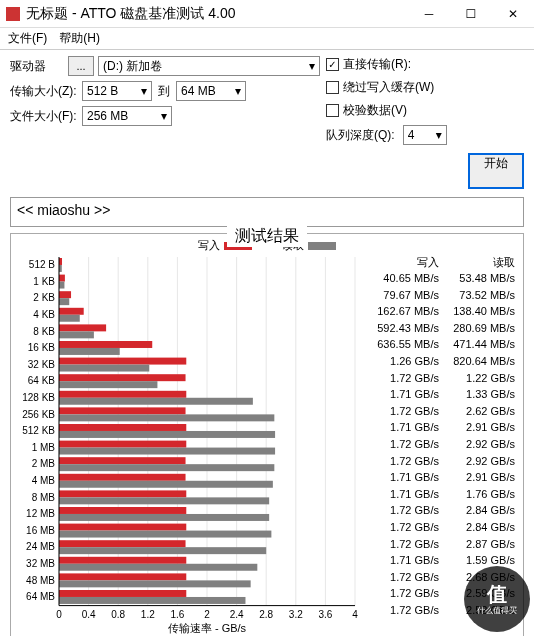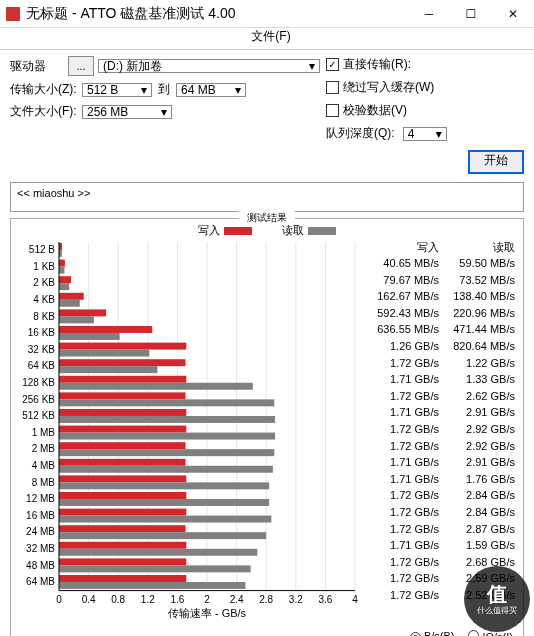--- a/index.html
+++ b/index.html
@@ -2,34 +2,34 @@
 <html><head>
 <meta charset="utf-8">
 <style>
 * { margin: 0; padding: 0; box-sizing: border-box; font-family: "Microsoft YaHei", "SimSun", sans-serif; }
 body { background: #fff; width: 534px; height: 636px; overflow: hidden; position: relative; font-size: 12px; }
 .titlebar { height: 28px; display: flex; align-items: center; padding-left: 6px; border-bottom: 1px solid #ddd; }
 .titlebar .icon { width: 14px; height: 14px; background: #c33; margin-right: 6px; }
 .titlebar .title { flex: 1; font-size: 14px; }
 .winbtns { display: flex; }
 .winbtn { width: 42px; height: 28px; display: flex; align-items: center; justify-content: center; }
-.menubar { height: 22px; display: flex; align-items: center; padding-left: 8px; gap: 12px; font-size: 12px; border-bottom: 1px solid #ccc; flex-direction: column; }
+.menubar { height: 22px; display: flex; align-items: center; padding-left: 8px; gap: 12px; font-size: 12px; border-bottom: 1px solid #ccc; }
 .controls { padding: 6px 10px 4px 10px; display: flex; }
 .left-ctrl { width: 310px; }
 .row { display: flex; align-items: center; margin-bottom: 5px; font-size: 12px; }
 .row .lbl { min-width: 58px; }
-.selbox { border: 1px solid #888; background: #fff; height: 14px; display: flex; align-items: center; justify-content: space-between; padding: 0 4px; font-size: 12px; }
+.selbox { border: 1px solid #888; background: #fff; height: 20px; display: flex; align-items: center; justify-content: space-between; padding: 0 4px; font-size: 12px; }
 .browse { width: 26px; height: 20px; border: 1px solid #888; background: #eee; text-align: center; margin-right: 4px; font-size: 11px; line-height: 18px; }
 .right-ctrl { flex: 1; padding-left: 6px; }
 .chk-row { display: flex; align-items: center; margin-bottom: 6px; font-size: 12px; gap: 4px; }
 .chk { width: 13px; height: 13px; border: 1px solid #333; display: inline-flex; align-items: center; justify-content: center; font-size: 10px; line-height: 1; }
-.start-btn { width: 56px; height: 24px; border: 2px solid #06d; background: #eee; text-align: center; line-height: 16px; font-size: 12px; margin-left: auto; margin-top: 2px; }
-.desc-box { margin: 4px 10px; border: 1px solid #999; height: 30px; padding: 4px 6px; font-size: 11px; }
+.start-btn { width: 56px; height: 36px; border: 2px solid #06d; background: #eee; text-align: center; line-height: 16px; font-size: 12px; margin-left: auto; margin-top: 2px; }
+.desc-box { margin: 4px 10px; border: 1px solid #999; height: 30px; padding: 4px 6px; font-size: 14px; }
 .results { margin: 6px 10px 0 10px; border: 1px solid #aaa; padding: 4px 2px 2px 2px; position: relative; }
-.results .caption { position: absolute; top: -8px; left: 50%; transform: translateX(-50%); background: #fff; padding: 0 8px; font-size: 10px; }
+.results .caption { position: absolute; top: -8px; left: 50%; transform: translateX(-50%); background: #fff; padding: 0 8px; font-size: 16px; }
 .legend { display: flex; justify-content: center; gap: 30px; font-size: 11px; margin-bottom: 2px; }
 .legend span.sw { display: inline-block; width: 28px; height: 8px; margin-left: 4px; vertical-align: middle; }
 .main-row { display: flex; }
 .chart-panel { flex: 1; }
 .num-panel { width: 152px; font-size: 11px; }
 .num-hdr { display: flex; }
 .num-hdr div { flex: 1; text-align: right; padding-right: 6px; }
 .num-body { }
 .num-row { display: flex; height: 16.6px; line-height: 16.6px; }
 .num-row div { flex: 1; text-align: right; padding-right: 6px; }
@@ -216,33 +216,33 @@
         </svg>
     </div>
     <div class="num-panel">
       <div class="num-hdr">
         <div>写入</div>
         <div>读取</div>
       </div>
       <div class="num-body" id="num-body">
           <div class="num-row">
             <div>40.65 MB/s</div>
-            <div>59.50 MB/s</div>
+            <div>53.48 MB/s</div>
           </div>
           <div class="num-row">
             <div>79.67 MB/s</div>
             <div>73.52 MB/s</div>
           </div>
           <div class="num-row">
             <div>162.67 MB/s</div>
             <div>138.40 MB/s</div>
           </div>
           <div class="num-row">
             <div>592.43 MB/s</div>
-            <div>220.96 MB/s</div>
+            <div>280.69 MB/s</div>
           </div>
           <div class="num-row">
             <div>636.55 MB/s</div>
             <div>471.44 MB/s</div>
           </div>
           <div class="num-row">
             <div>1.26 GB/s</div>
             <div>820.64 MB/s</div>
           </div>
           <div class="num-row">

